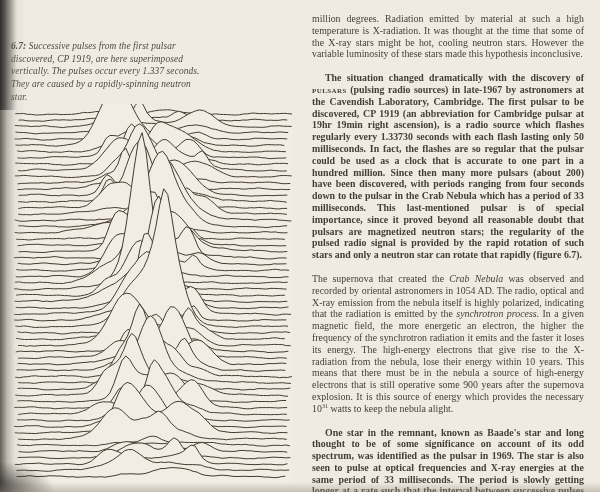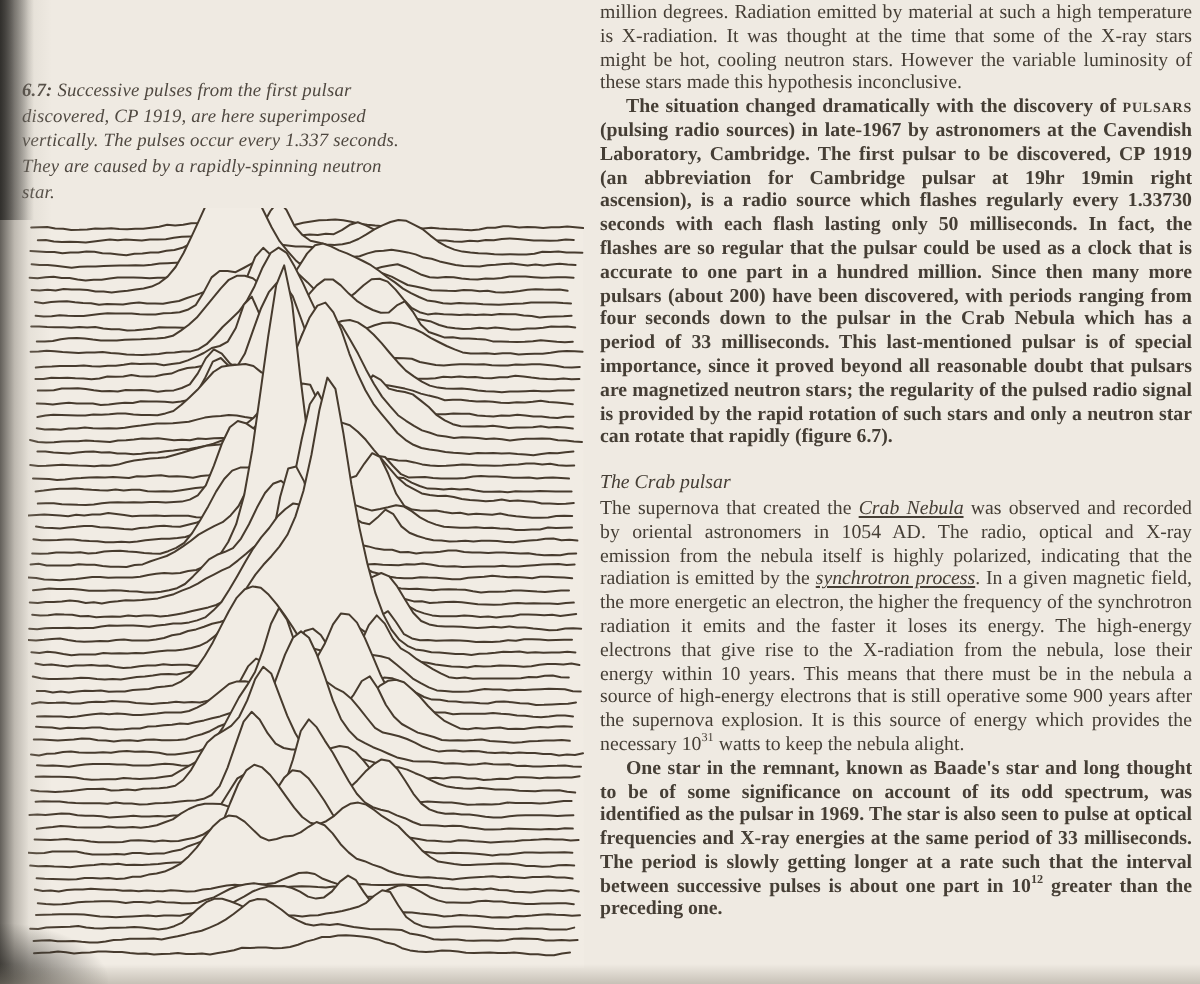--- a/index.html
+++ b/index.html
@@ -24,25 +24,25 @@
     letter-spacing:0.1px;}
   .figure-caption b{font-weight:bold;}
 
   
   .plot-wrap{position:absolute;left:14px;top:104px;width:278px;height:380px;}
   .plot-wrap svg{width:100%;height:100%;display:block;}
 
   
   .article{position:absolute;left:300px;top:1px;width:296px;color:#453e35;
     font-size:9.9px;line-height:11.8px;text-align:justify;}
-  .article p{margin:0;}
+  .article p{margin:12px;}
   .article p.indent{text-indent:13px;font-weight:bold;}
   .article .heading{font-style:italic;margin:11px 0 1px 0;text-align:left;}
   .article .smallcaps{font-variant-caps:small-caps;letter-spacing:0.4px;}
-  .article .italic{font-style:italic;text-decoration:underline;}
+  .article .italic{font-style:italic;}
   .article sup{font-size:0.62em;line-height:0;vertical-align:super;}
 </style>
 </head>
 <body>
 
 <div class="page">
 
   <div class="figure-caption"><b>6.7:</b>
     <span>Successive pulses from the first pulsar discovered, CP 1919, are here superimposed vertically. The pulses occur every 1.337 seconds. They are caused by a rapidly-spinning neutron star.</span>
   </div>
@@ -166,21 +166,20 @@
         <path d="M2.8,366.5L6.8,366.2L10.8,366.1L14.8,366.6L18.8,366.6L22.8,366.5L26.8,366.9L30.8,367.2L34.8,367.3L38.8,366.8L42.8,366.0L46.8,365.9L50.8,365.4L54.8,365.4L58.8,365.4L62.8,365.3L66.8,365.7L70.8,364.9L74.8,364.1L78.8,363.2L82.8,362.2L86.8,361.4L90.8,359.8L94.8,358.1L98.8,355.8L102.8,353.0L106.8,349.9L110.8,346.6L114.8,345.5L118.8,345.7L122.8,348.1L126.8,350.9L130.8,354.1L134.8,356.2L138.8,358.0L142.8,358.7L146.8,358.1L150.8,358.5L154.8,358.0L158.8,358.7L162.8,359.5L166.8,360.0L170.8,360.5L174.8,360.6L178.8,360.6L182.8,360.8L186.8,361.0L190.8,362.7L194.8,363.4L198.8,364.3L202.8,365.6L206.8,365.9L210.8,365.8L214.8,365.7L218.8,366.3L222.8,366.4L226.8,366.2L230.8,366.3L234.8,366.4L238.8,366.1L242.8,365.4L246.8,365.3L250.8,365.4L254.8,365.5L258.8,366.2L262.8,366.3L266.8,366.0L270.8,366.3L274.8,366.0L276.0,380L2.8,380Z" fill="#f1ece4" stroke="none"></path>
         <path d="M2.8,366.5L6.8,366.2L10.8,366.1L14.8,366.6L18.8,366.6L22.8,366.5L26.8,366.9L30.8,367.2L34.8,367.3L38.8,366.8L42.8,366.0L46.8,365.9L50.8,365.4L54.8,365.4L58.8,365.4L62.8,365.3L66.8,365.7L70.8,364.9L74.8,364.1L78.8,363.2L82.8,362.2L86.8,361.4L90.8,359.8L94.8,358.1L98.8,355.8L102.8,353.0L106.8,349.9L110.8,346.6L114.8,345.5L118.8,345.7L122.8,348.1L126.8,350.9L130.8,354.1L134.8,356.2L138.8,358.0L142.8,358.7L146.8,358.1L150.8,358.5L154.8,358.0L158.8,358.7L162.8,359.5L166.8,360.0L170.8,360.5L174.8,360.6L178.8,360.6L182.8,360.8L186.8,361.0L190.8,362.7L194.8,363.4L198.8,364.3L202.8,365.6L206.8,365.9L210.8,365.8L214.8,365.7L218.8,366.3L222.8,366.4L226.8,366.2L230.8,366.3L234.8,366.4L238.8,366.1L242.8,365.4L246.8,365.3L250.8,365.4L254.8,365.5L258.8,366.2L262.8,366.3L266.8,366.0L270.8,366.3L274.8,366.0" fill="none" stroke="#473b2e" stroke-width="1" stroke-linejoin="round" stroke-linecap="round"></path>
         <path d="M3.0,372.6L7.0,372.4L11.0,372.3L15.0,371.7L19.0,372.1L23.0,372.7L27.0,372.4L31.0,372.3L35.0,371.8L39.0,371.8L43.0,372.0L47.0,372.0L51.0,372.5L55.0,372.9L59.0,372.7L63.0,373.3L67.0,373.0L71.0,372.9L75.0,372.5L79.0,373.0L83.0,373.0L87.0,372.7L91.0,373.2L95.0,372.5L99.0,371.9L103.0,371.1L107.0,369.9L111.0,370.0L115.0,369.8L119.0,369.8L123.0,370.1L127.0,370.0L131.0,369.5L135.0,368.4L139.0,366.8L143.0,365.8L147.0,364.5L151.0,364.5L155.0,363.8L159.0,363.6L163.0,363.9L167.0,364.2L171.0,364.8L175.0,365.7L179.0,367.3L183.0,368.1L187.0,370.1L191.0,371.2L195.0,371.7L199.0,372.0L203.0,371.7L207.0,371.2L211.0,371.4L215.0,371.8L219.0,372.4L223.0,372.5L227.0,372.4L231.0,372.3L235.0,372.5L239.0,372.5L243.0,372.3L247.0,372.6L251.0,373.1L255.0,373.1L259.0,373.6L263.0,373.6L267.0,372.7L271.0,372.2L274.4,380L3.0,380Z" fill="#f1ece4" stroke="none"></path>
         <path d="M3.0,372.6L7.0,372.4L11.0,372.3L15.0,371.7L19.0,372.1L23.0,372.7L27.0,372.4L31.0,372.3L35.0,371.8L39.0,371.8L43.0,372.0L47.0,372.0L51.0,372.5L55.0,372.9L59.0,372.7L63.0,373.3L67.0,373.0L71.0,372.9L75.0,372.5L79.0,373.0L83.0,373.0L87.0,372.7L91.0,373.2L95.0,372.5L99.0,371.9L103.0,371.1L107.0,369.9L111.0,370.0L115.0,369.8L119.0,369.8L123.0,370.1L127.0,370.0L131.0,369.5L135.0,368.4L139.0,366.8L143.0,365.8L147.0,364.5L151.0,364.5L155.0,363.8L159.0,363.6L163.0,363.9L167.0,364.2L171.0,364.8L175.0,365.7L179.0,367.3L183.0,368.1L187.0,370.1L191.0,371.2L195.0,371.7L199.0,372.0L203.0,371.7L207.0,371.2L211.0,371.4L215.0,371.8L219.0,372.4L223.0,372.5L227.0,372.4L231.0,372.3L235.0,372.5L239.0,372.5L243.0,372.3L247.0,372.6L251.0,373.1L255.0,373.1L259.0,373.6L263.0,373.6L267.0,372.7L271.0,372.2" fill="none" stroke="#473b2e" stroke-width="1" stroke-linejoin="round" stroke-linecap="round"></path>
       </svg>
   </div>
 
   <div class="article">
       <p class=""><span>million degrees. Radiation emitted by material at such a high temperature is X-radiation. It was thought at the time that some of the X-ray stars might be hot, cooling neutron stars. However the variable luminosity of these stars made this hypothesis inconclusive.</span></p>
       <p class="indent"><span>The situation changed dramatically with the discovery of </span><span class="smallcaps">pulsars</span><span> (pulsing radio sources) in late-1967 by astronomers at the Cavendish Laboratory, Cambridge. The first pulsar to be discovered, CP 1919 (an abbreviation for Cambridge pulsar at 19hr 19min right ascension), is a radio source which flashes regularly every 1.33730 seconds with each flash lasting only 50 milliseconds. In fact, the flashes are so regular that the pulsar could be used as a clock that is accurate to one part in a hundred million. Since then many more pulsars (about 200) have been discovered, with periods ranging from four seconds down to the pulsar in the Crab Nebula which has a period of 33 milliseconds. This last-mentioned pulsar is of special importance, since it proved beyond all reasonable doubt that pulsars are magnetized neutron stars; the regularity of the pulsed radio signal is provided by the rapid rotation of such stars and only a neutron star can rotate that rapidly (figure 6.7).</span></p>
-      <div class="heading"><span>The Crab pulsar</span></div>
       <p class=""><span>The supernova that created the </span><span class="italic">Crab Nebula</span><span> was observed and recorded by oriental astronomers in 1054 AD. The radio, optical and X-ray emission from the nebula itself is highly polarized, indicating that the radiation is emitted by the </span><span class="italic">synchrotron process</span><span>. In a given magnetic field, the more energetic an electron, the higher the frequency of the synchrotron radiation it emits and the faster it loses its energy. The high-energy electrons that give rise to the X-radiation from the nebula, lose their energy within 10 years. This means that there must be in the nebula a source of high-energy electrons that is still operative some 900 years after the supernova explosion. It is this source of energy which provides the necessary 10</span><sup>31</sup><span> watts to keep the nebula alight.</span></p>
       <p class="indent"><span>One star in the remnant, known as Baade's star and long thought to be of some significance on account of its odd spectrum, was identified as the pulsar in 1969. The star is also seen to pulse at optical frequencies and X-ray energies at the same period of 33 milliseconds. The period is slowly getting longer at a rate such that the interval between successive pulses is about one part in 10</span><sup>12</sup><span> greater than the preceding one.</span></p>
     </div>
 
   <div class="gutter-shadow"></div>
   <div class="gutter-top-shadow"></div>
   <div class="corner-shadow"></div>
   <div class="bottom-edge-shadow"></div>
 </div>
 

